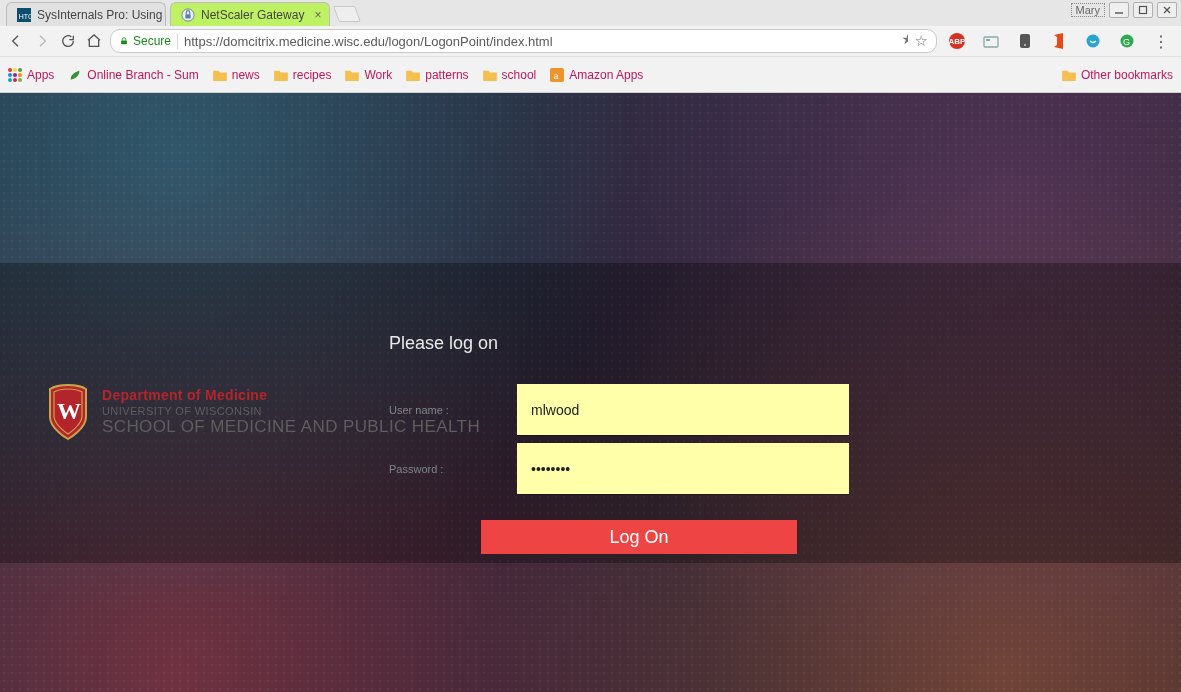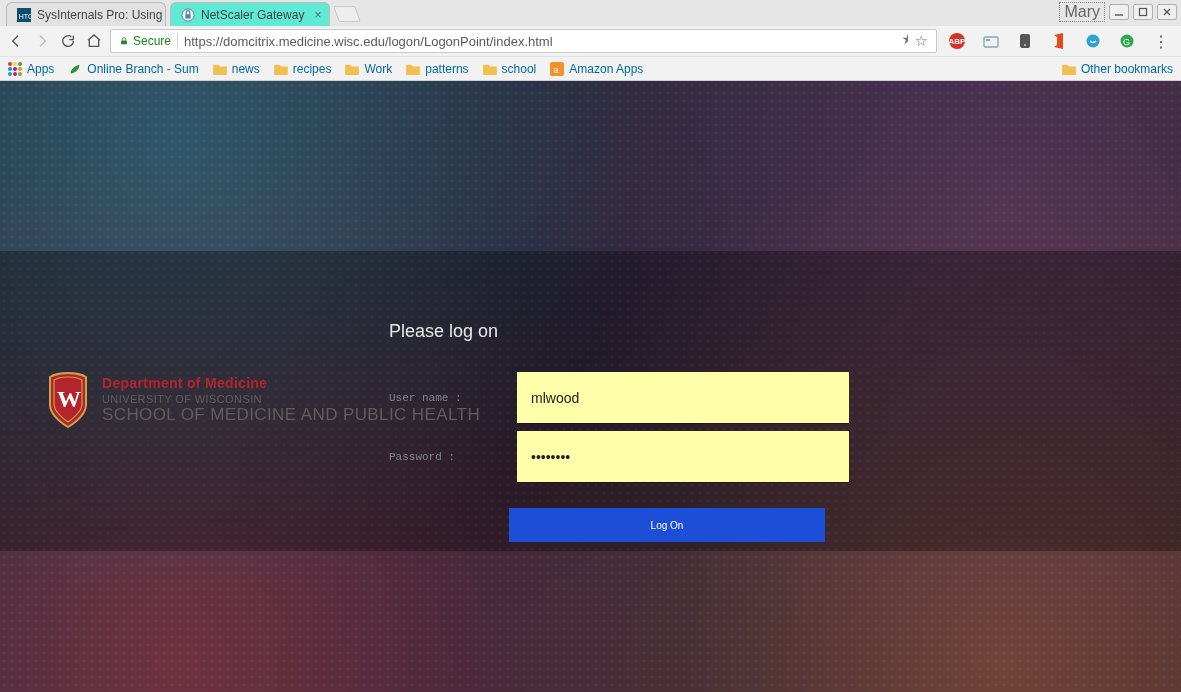--- a/index.html
+++ b/index.html
@@ -9,56 +9,56 @@
   .tab-strip { height: 26px; display: flex; align-items: flex-end; padding-left: 6px; background: #e6e6e6; position: relative; }
   .tab {
     display: flex; align-items: center; gap: 6px;
     height: 24px; padding: 0 10px; font-size: 12px; color: #444;
     border: 1px solid #bcbcbc; border-bottom: none;
     border-top-left-radius: 6px; border-top-right-radius: 6px;
     margin-right: 4px; max-width: 160px; overflow: hidden; white-space: nowrap;
     cursor: pointer;
   }
   .tab.inactive { background: #e1e1e1; }
-  .tab.active   { background: #5eead4; }
+  .tab.active   { background: #bef264; }
   .tab .favicon { width: 14px; height: 14px; flex: 0 0 14px; }
   .tab .close { font-size: 12px; color: #666; margin-left: 4px; cursor: pointer; }
   .newtab {
     width: 22px; height: 16px; margin-left: 2px; margin-bottom: 4px;
     border: 1px solid #c8c8c8; background: #eee;
     transform: skewX(20deg); border-radius: 2px; cursor: pointer;
   }
   .win-controls {
     position: absolute; right: 4px; top: 2px; display: flex; gap: 4px; align-items: center;
-    font-size: 16px; color: #666;
+    font-size: 11px; color: #666;
   }
   .win-controls .user { border: 1px dotted #888; padding: 0 4px; border-radius: 1px; }
   .win-controls .btn { width: 20px; height: 16px; border: 1px solid #b0b0b0; background: #efefef; display:flex; align-items:center; justify-content:center; border-radius:2px; cursor:pointer; }
   .win-controls svg { width: 10px; height: 10px; }
 
   .toolbar { height: 30px; display: flex; align-items: center; padding: 0 8px; gap: 8px; }
   .nav-icons { display: flex; align-items: center; gap: 10px; color: #666; }
   .nav-icons .disabled { color: #bbb; }
   .nav-icons svg { width: 16px; height: 16px; cursor: pointer; }
   .omnibox {
     flex: 1; height: 24px; display: flex; align-items: center; gap: 6px;
-    border: 1px solid #c9c9c9; border-radius: 2px; background: #fff; padding: 0 8px;
+    border: 1px solid #c9c9c9; border-radius: 10px; background: #fff; padding: 0 8px;
   }
   .secure { color: #1a8a1a; font-size: 12px; display: flex; align-items: center; gap: 4px; }
   .lock-icon { width: 10px; height: 10px; fill:#1a8a1a; }
   .omnibox .sep { width:1px; height:16px; background:#d4d4d4; }
   .omnibox .url { flex:1; font-size: 13px; color:#5a5a5a; white-space: nowrap; overflow: hidden; }
   .omnibox .half-star { color:#777; font-size:13px; }
   .omnibox .star { color:#777; font-size:15px; cursor:pointer; }
   .ext-icons { display:flex; align-items:center; gap:18px; padding:0 4px; }
   .ext-icons .ico { width:16px; height:16px; display:flex; align-items:center; justify-content:center; cursor:pointer; }
   .ext-icons .abp { width:16px; height:16px; border-radius:50%; background:#d93025; color:#fff; font-size:8px; font-weight:bold; display:flex; align-items:center; justify-content:center; }
   .ext-icons .menu-dots { color:#555; font-size:16px; }
 
-  .bookmark-bar { height: 24px; display:flex; align-items:center; padding:0 8px; gap:14px; font-size:12px; color:#0369a1; border-top:1px solid #e2e2e2; }
+  .bookmark-bar { height: 36px; display:flex; align-items:center; padding:0 8px; gap:14px; font-size:12px; color:#be185d; border-top:1px solid #e2e2e2; }
   .bookmark-bar .bm { display:flex; align-items:center; gap:5px; cursor:pointer; white-space:nowrap; }
   .apps-icon {
     width:14px; height:14px; display:grid; grid-template-columns:repeat(3,1fr); grid-template-rows:repeat(3,1fr); gap:1px;
   }
   .apps-icon span { width:100%; height:100%; border-radius:50%; }
   .folder-icon { width:14px; height:12px; fill:#f3c04e; }
   .bookmark-bar .spacer { flex:1; }
 
   
   .viewport { width:100%; height: calc(692px - 26px - 30px - 24px); position:relative; overflow:hidden; }
@@ -88,29 +88,29 @@
   .brand-text .line1 { color:#b3252b; font-size:14px; font-weight:600; letter-spacing:0.3px; }
   .brand-text .line2 { color:#5e5e5c; font-size:11px; letter-spacing:0.4px; margin-top:2px; }
   .brand-text .line3 { color:#5e5e5c; font-size:17px; letter-spacing:0.4px; }
 
   .form {
     position:absolute; left:389px; top:240px; width:460px; color:#d8d8d8;
     font-family: "Segoe UI", Arial, sans-serif;
   }
   .form-title { font-size:18px; font-weight:300; color:#e8e8e8; margin-bottom:30px; }
   .row { display:flex; align-items:center; margin-bottom:8px; }
-  .row label { width:128px; font-size:11px; color:#7e8688;font-family:Liberation Mono, monospace; }
+  .row label { width:128px; font-size:11px; color:#7e8688; }
   .row input {
     flex:1; height:51px; border:none; background:#feffa8; color:#222;
     font-size:14px; padding:0 14px; outline:none;
     box-shadow: 0 1px 0 rgba(0,0,0,0.3);
   }
   .login-btn {
-    margin-left:120px; margin-top:18px; width:316px; height:34px;
-    background:#1d4ed8; color:#fff; border:none; font-size:10px; cursor:pointer;
+    margin-left:92px; margin-top:18px; width:316px; height:34px;
+    background:#ef4444; color:#fff; border:none; font-size:18px; cursor:pointer;
   }
 </style>
 </head>
 <body>
 
 <div class="browser-chrome">
 
   <div class="tab-strip">
     <div class="tab inactive">
       <span class="favicon">

